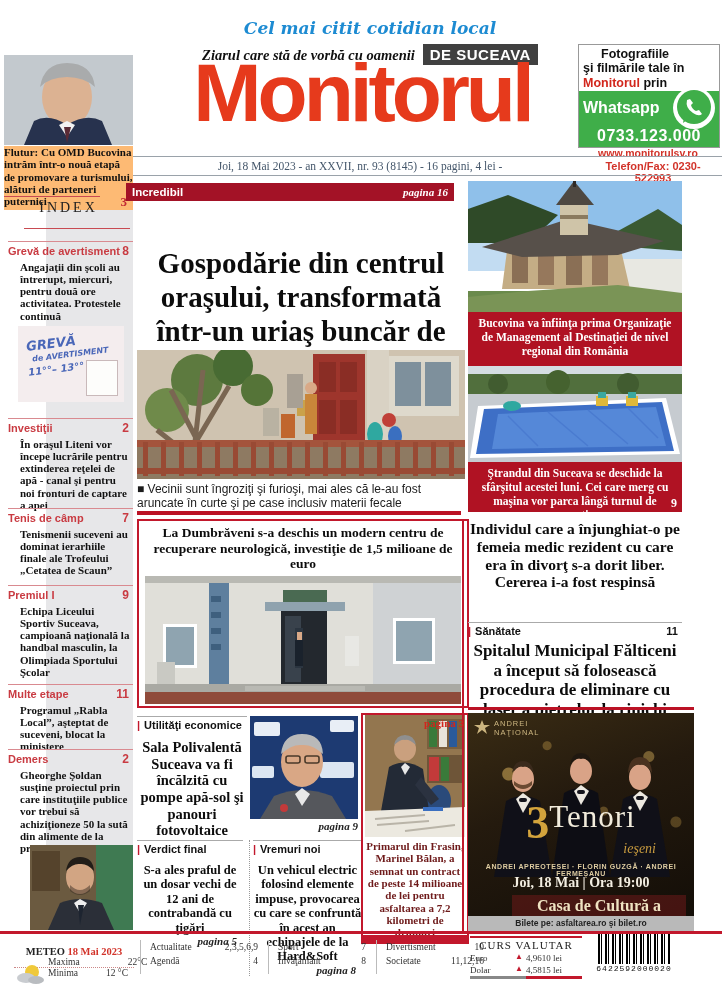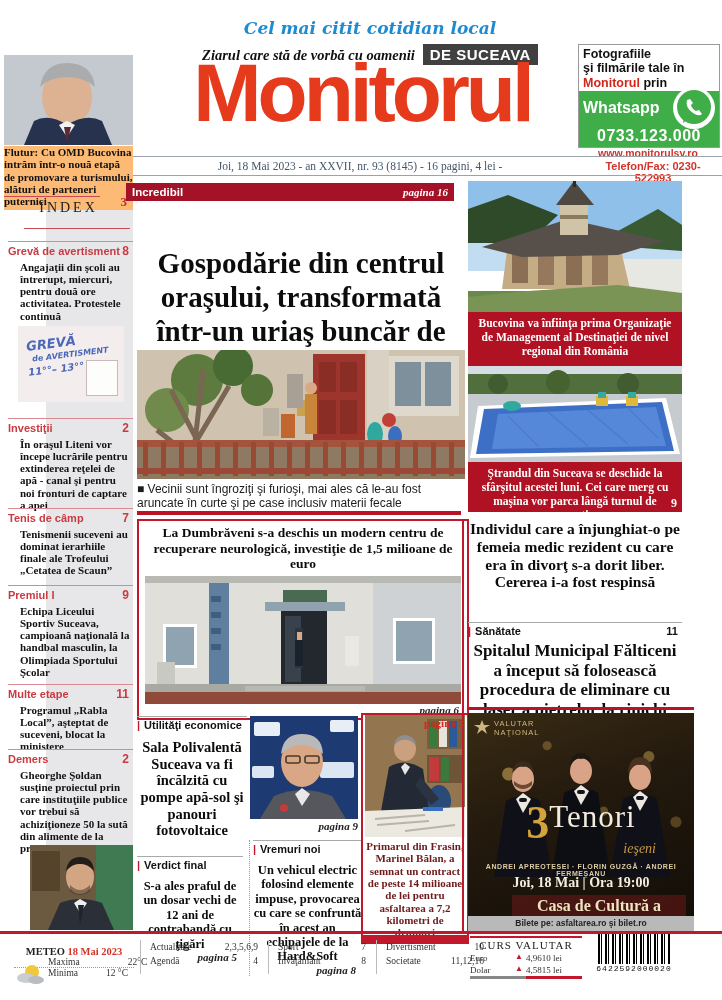--- a/index.html
+++ b/index.html
@@ -12,21 +12,21 @@
     font-family:"DejaVu Serif",serif;font-style:italic;font-weight:bold;
     font-size:17px;color:#1d8bd2;}
   .tagline-row{left:150px;top:44px;width:440px;text-align:center;}
   .tagline{font-family:"Liberation Serif",serif;font-style:italic;font-weight:bold;font-size:14.5px;color:#101010;}
   .region{display:inline-block;background:#404040;color:#fff;font-weight:bold;
     font-size:15px;padding:2px 7px;margin-left:8px;letter-spacing:.5px;}
   .logo{left:146px;top:52px;width:432px;text-align:center;font-weight:bold;
     font-size:82px;letter-spacing:-4px;color:#e63a1c;line-height:1;}
   .wa-box{left:578px;top:44px;width:140px;height:102px;border:1px solid #999;background:#fff;}
   .wa-l1,.wa-l2{font-weight:bold;font-size:12.5px;color:#111;padding-left:4px;line-height:1.15;}
-  .wa-l1{padding-top:2px;}
+  .wa-l1{padding-top:2px;margin-left:18px;}
   .wa-l3{font-weight:bold;font-size:12.5px;padding-left:4px;line-height:1.15;}
   .wa-brand{color:#d2261c;}
   .wa-green{position:absolute;left:0;right:0;bottom:0;height:56px;background:#3fae49;}
   .wa-name{position:absolute;left:4px;top:8px;color:#fff;font-weight:bold;font-size:16px;}
   .wa-icon{position:absolute;right:2px;top:-6px;}
   .wa-phone{position:absolute;left:0;right:0;bottom:2px;text-align:center;color:#fff;
     font-weight:bold;font-size:16px;letter-spacing:.5px;}
   .website{left:578px;top:147px;width:140px;text-align:center;color:#d2332a;
     font-weight:bold;font-size:10.5px;}
   .datebar-line{left:130px;width:592px;height:1px;background:#9aa2aa;}
@@ -74,21 +74,21 @@
   .pagina{font-family:"Liberation Serif",serif;font-style:italic;font-weight:bold;
     font-size:11px;color:#222;text-align:right;padding-right:6px;}
   .sec-head{display:flex;justify-content:space-between;font-weight:bold;font-size:11px;color:#121212;
     border-top:1px solid #aaa;padding:2px 4px 0 0;}
   .sec-head .bar{color:#c2182c;margin-right:4px;font-weight:bold;}
   .sec-headline{font-family:"Liberation Serif",serif;font-weight:bold;text-align:center;
     color:#0c0c0c;line-height:1.15;}
   .util-text{left:137px;top:716px;width:110px;}
   .util-text .sec-headline{font-size:14.5px;padding-top:8px;}
   .util-photo{left:250px;top:716px;width:108px;height:103px;overflow:hidden;}
-  .verdict{left:137px;top:840px;width:106px;margin-top:16px;}
+  .verdict{left:137px;top:840px;width:106px;}
   .vremuri{left:249px;top:840px;width:109px;border-left:1px dotted #999;padding-left:3px;}
   .verdict .sec-headline,.vremuri .sec-headline{font-size:12.5px;padding-top:8px;}
   .frasin-box{left:361px;top:713px;width:104px;height:227px;border:2px solid #c2182c;background:#fff;}
   .frasin-page{position:absolute;right:3px;top:2px;z-index:2;color:#d2261c;font-weight:bold;
     font-family:"Liberation Serif",serif;font-size:11px;}
   .frasin-photo{width:100px;height:122px;margin:0 auto;overflow:hidden;position:relative;}
   .frasin-text{font-family:"Liberation Serif",serif;font-weight:bold;font-size:11px;
     text-align:center;line-height:1.12;color:#6e1a1a;padding:3px 2px;}
   .frasin-foot{position:absolute;left:0;right:0;bottom:0;height:7px;background:#c2182c;}
 
@@ -355,21 +355,20 @@
         <rect x="21" y="51" width="28" height="38" fill="#8fa4b0"></rect>
         <rect x="248" y="42" width="42" height="46" fill="#fff"></rect>
         <rect x="251" y="45" width="36" height="40" fill="#8fa4b0"></rect>
         <rect x="12" y="86" width="18" height="22" fill="#c9c9c3"></rect>
         <rect x="200" y="60" width="14" height="30" fill="#e8e8e4"></rect>
         <rect y="108" width="316" height="8" fill="#a9a9a3"></rect>
         <rect y="116" width="316" height="12" fill="#8f4a3a"></rect>
         <rect x="100" y="110" width="120" height="5" fill="#b9b9b3"></rect>
       </svg>
     </div>
-    <div class="pagina">pagina 6</div>
   </div>
 
   <div class="abs util-text">
     <div class="sec-head">
         <span><span class="bar">|</span><span>Utilităţi economice</span></span>
       </div>
     <div class="sec-headline">Sala Polivalentă Suceava va fi încălzită cu pompe apă-sol şi panouri fotovoltaice</div>
   </div>
   <div class="abs util-photo">
     <svg width="108" height="103" viewBox="0 0 108 103">
@@ -516,21 +515,21 @@
         <path d="M142 150 L155 72 Q172 62 189 72 L202 150 Z" fill="#101018"></path>
         <polygon points="165,70 172,84 180,70 172,64" fill="#ece8e0"></polygon>
         <rect x="168" y="69" width="8" height="4" rx="2" fill="#14141c"></rect>
       </g>
     </svg>
     <div class="ad-logo">
       <svg width="16" height="16" viewBox="0 0 16 16">
         <path d="M8 0 L10 5 L16 5 L11 8 L13 14 L8 10 L3 14 L5 8 L0 5 L6 5 Z" fill="#cdb680"></path>
       </svg>
       <div class="ad-logo-text">
-        <div>VALUTAR</div>
+        <div>ANDREI</div>
         <div>NAŢIONAL</div>
       </div>
     </div>
     <div class="ad-title">
       <span class="ad-num">3</span><span class="ad-word">Tenori</span>
     </div>
     <div class="ad-script">ieşeni</div>
     <div class="ad-performers">ANDREI APREOTESEI · FLORIN GUZGĂ · ANDREI FERMEŞANU</div>
     <div class="ad-date">Joi, 18 Mai | Ora 19:00</div>
     <div class="ad-venue">Casa de Cultură a Sindicatelor din Suceava</div>

